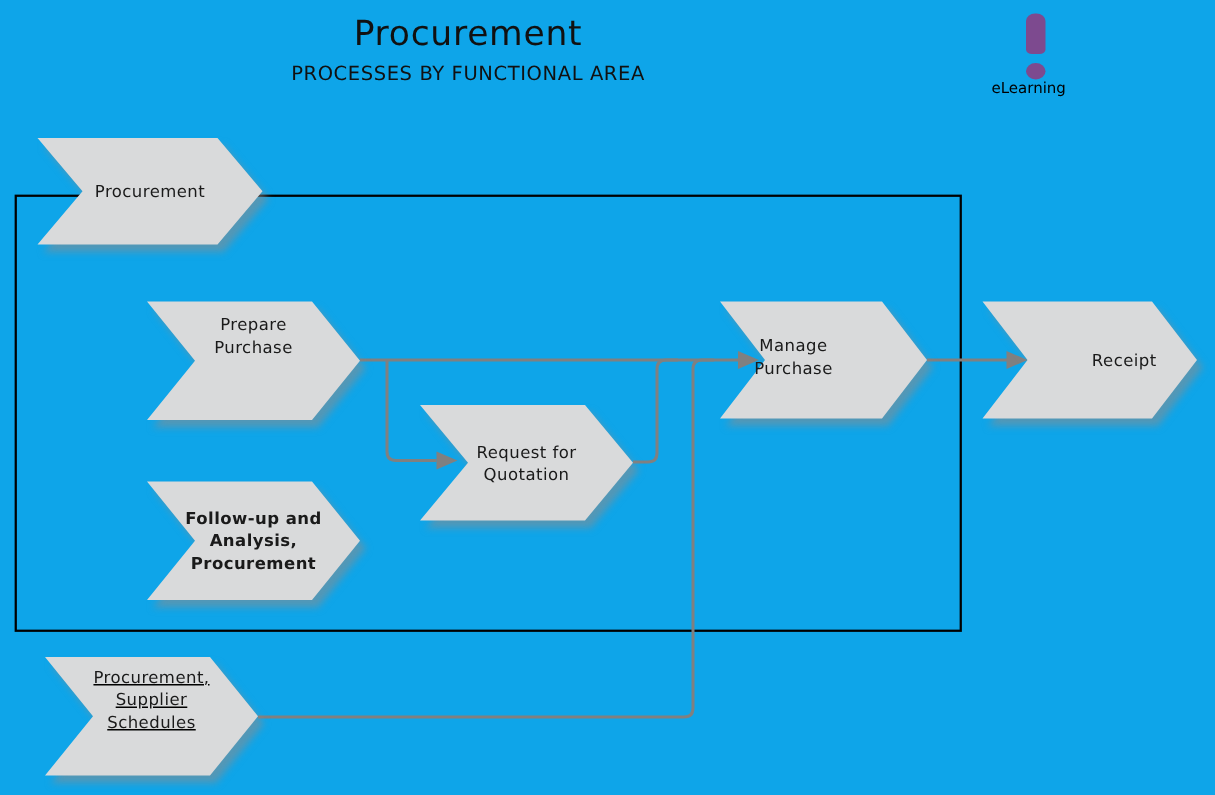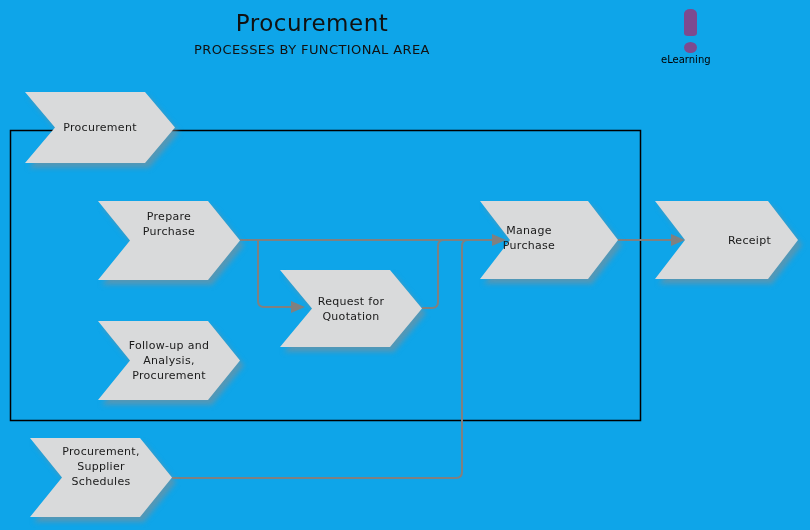--- a/index.html
+++ b/index.html
@@ -46,24 +46,24 @@
     cursor: default;
   }
   .node-label {
     white-space: pre-line; text-align: center;
     font-size: 11px; line-height: 15px; color: #1a1a1a;
     letter-spacing: 0.3px;
   }
   .n-procurement       { left: 25px;  top: 92px;  width: 150px; height: 71px; }
   .n-prepare           { left: 98px;  top: 184px; width: 142px; height: 79px; }
   .n-rfq               { left: 280px; top: 270px; width: 142px; height: 77px; justify-content: center; }
-  .n-followup          { left: 98px;  top: 321px; width: 142px; height: 79px; }
+  .n-followup          { left: 98px;  top: 321px; width: 142px; height: 79px; font-weight: bold; }
   .n-manage            { left: 460px; top: 201px; width: 138px; height: 74px; }
   .n-receipt           { left: 678px; top: 201px; width: 143px; height: 78px; }
-  .n-supplier          { left: 30px;  top: 438px; width: 142px; height: 56px; }
+  .n-supplier          { left: 30px;  top: 438px; width: 142px; height: 56px; text-decoration: underline; }
 </style>
 </head>
 <body>
 
 <div class="stage">
 
   <svg class="diagram-svg" width="810" height="530" viewBox="0 0 810 530">
 
     <rect class="boundary" x="10.5" y="130.5" width="630" height="290" stroke="#000000"></rect>
 

